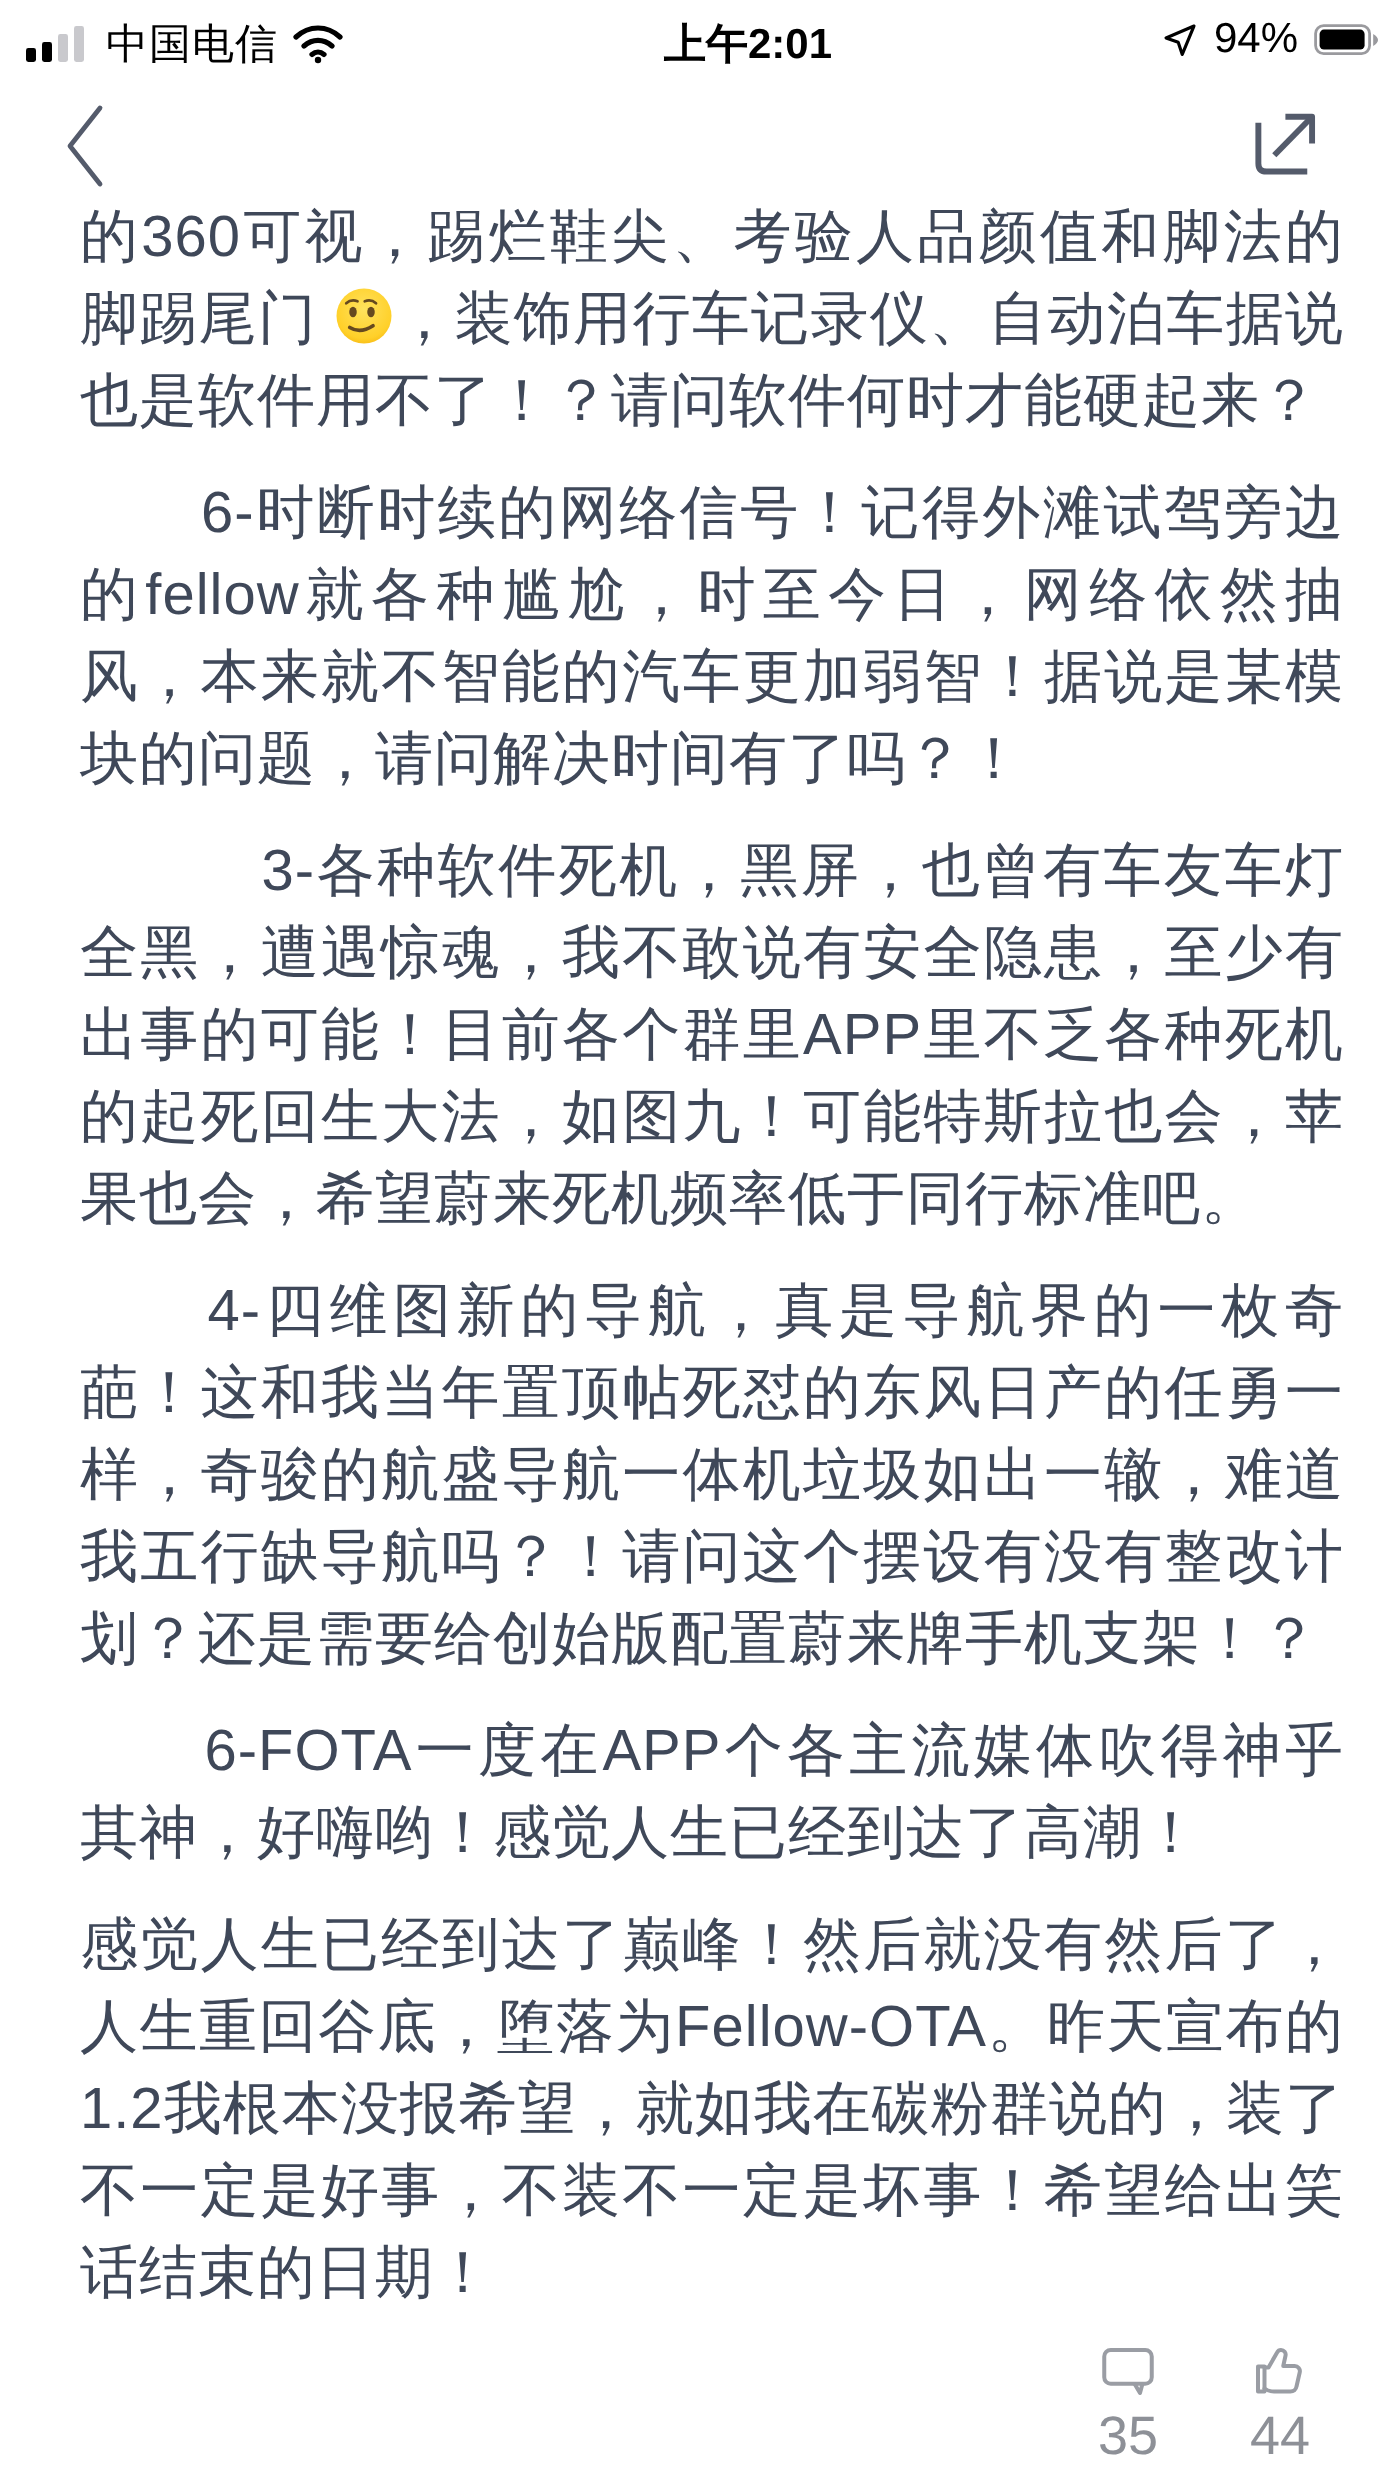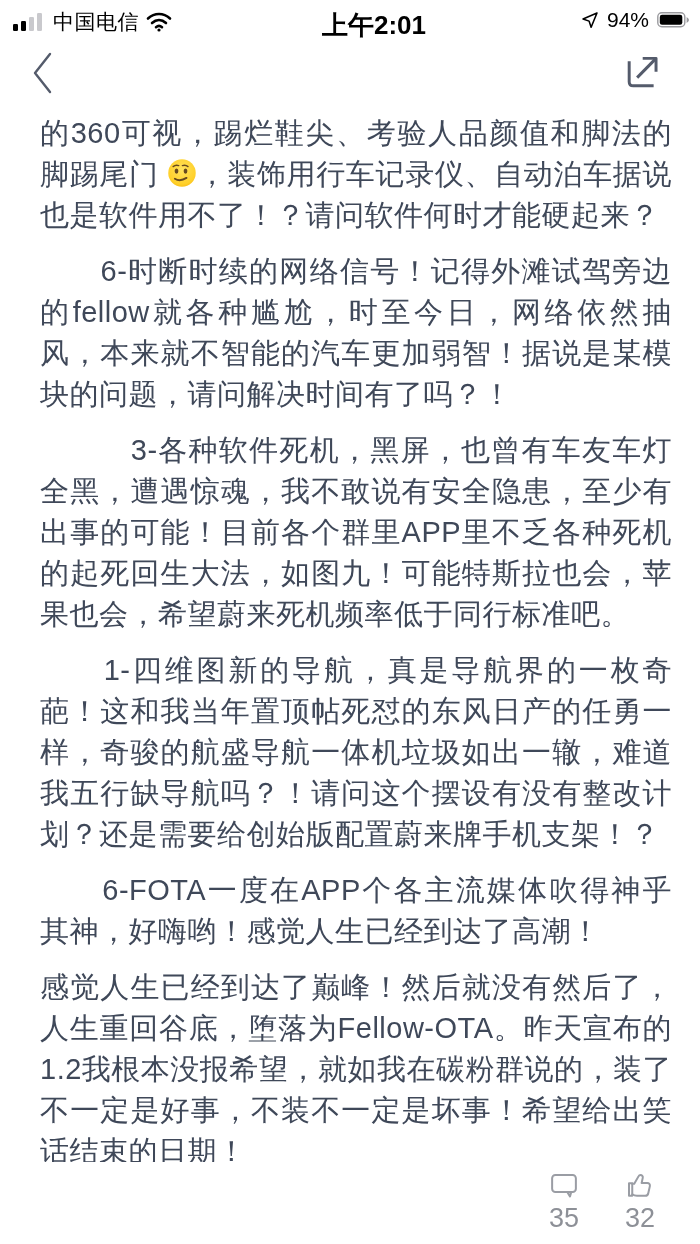--- a/index.html
+++ b/index.html
@@ -5,31 +5,31 @@
   * { margin:0; padding:0; box-sizing:border-box; }
   html,body { width:700px; height:1244px; background:#ffffff; overflow:hidden;
     font-family:"Liberation Sans","DejaVu Sans",sans-serif; }
   .phone { position:relative; width:700px; height:956px; background:#fff; }
 
   
   .status-bar { position:absolute; top:0; left:0; width:700px; height:44px; }
   .sb-left { position:absolute; left:12px; top:8px; display:flex; align-items:center; gap:7px; }
   .sb-carrier { font-size:21px; color:#000; letter-spacing:0.5px; }
   .sb-time { position:absolute; top:8px; left:0; width:700px; text-align:center;
-    font-size:26px; font-weight:700; color:#000;padding-left:48px; }
+    font-size:21px; font-weight:700; color:#000;padding-left:48px; }
   .sb-right { position:absolute; right:10px; top:8px; display:flex; align-items:center; gap:8px;text-align:center; }
   .sb-batt-pct { font-size:21px; color:#000; }
 
   
   .nav-bar { position:absolute; top:44px; left:0; width:700px; height:58px; background:#fff; }
   .back-btn { position:absolute; left:28px; top:6px; width:44px; height:48px; cursor:pointer; }
   .share-btn { position:absolute; right:34px; top:4px; width:52px; height:52px; cursor:pointer; }
 
   
-  .content { position:absolute; top:108px; left:0; width:700px; padding:5px 28px 0 40px; }
+  .content { position:absolute; top:94px; left:0; width:700px; padding:5px 28px 0 40px; }
   .content p { font-size:29px; line-height:41px; color:#3f4859; text-align:justify;
     text-justify:inter-ideograph; letter-spacing:0.5px; margin:0 0 15px 0;
     word-break:break-all; }
   .content p:last-child { margin-bottom:0; }
   .emoji { display:inline-block; width:30px; height:30px; vertical-align:-4px; }
 
   
   .bottom-bar { position:absolute; left:0; top:1162px; width:700px; height:82px; background:#fff; }
   .comment-input { position:absolute; left:40px; top:10px; width:477px; height:60px;
     background:#f5f5f7; border:none; border-radius:8px; padding:0 22px;
@@ -116,21 +116,21 @@
         </defs>
         <circle cx="12" cy="12" r="11" fill="url(#eg)"></circle>
         <ellipse cx="7.6" cy="10.4" rx="1.5" ry="2.1" fill="#66491f"></ellipse>
         <ellipse cx="14.8" cy="10.4" rx="1.5" ry="2.1" fill="#66491f"></ellipse>
         <path d="M4.9 6.9 Q6.8 5.2 9.4 6.1" fill="none" stroke="#66491f" stroke-width="1.1" stroke-linecap="round"></path>
         <path d="M12.3 6.1 Q14.9 5.2 16.8 6.9" fill="none" stroke="#66491f" stroke-width="1.1" stroke-linecap="round"></path>
         <path d="M6.3 16.6 Q10.5 19.2 15.6 15.9" fill="none" stroke="#66491f" stroke-width="1.5" stroke-linecap="round"></path>
       </svg></span><span>，装饰用行车记录仪、自动泊车据说也是软件用不了！？请问软件何时才能硬起来？</span></p>
     <p>　　6-时断时续的网络信号！记得外滩试驾旁边的fellow就各种尴尬，时至今日，网络依然抽风，本来就不智能的汽车更加弱智！据说是某模块的问题，请问解决时间有了吗？！</p>
     <p>　　　3-各种软件死机，黑屏，也曾有车友车灯全黑，遭遇惊魂，我不敢说有安全隐患，至少有出事的可能！目前各个群里APP里不乏各种死机的起死回生大法，如图九！可能特斯拉也会，苹果也会，希望蔚来死机频率低于同行标准吧。</p>
-    <p>　　1-四维图新的导航，真是导航界的一枚奇葩！这和我当年置顶帖死怼的东风日产的任勇一样，奇骏的航盛导航一体机垃圾如出一辙，难道我五行缺导航吗？！请问这个摆设有没有整改计划？还是需要给创始版配置蔚来牌手机支架！？</p>
+    <p>　　4-四维图新的导航，真是导航界的一枚奇葩！这和我当年置顶帖死怼的东风日产的任勇一样，奇骏的航盛导航一体机垃圾如出一辙，难道我五行缺导航吗？！请问这个摆设有没有整改计划？还是需要给创始版配置蔚来牌手机支架！？</p>
     <p>　　6-FOTA一度在APP个各主流媒体吹得神乎其神，好嗨哟！感觉人生已经到达了高潮！</p>
     <p>感觉人生已经到达了巅峰！然后就没有然后了，人生重回谷底，堕落为Fellow-OTA。昨天宣布的1.2我根本没报希望，就如我在碳粉群说的，装了不一定是好事，不装不一定是坏事！希望给出笑话结束的日期！</p>
   </div>
 
   <div class="bottom-bar">
     <div class="action-col col-comment">
       <span>
         <svg width="30" height="30" viewBox="0 0 24 24" fill="none" stroke="#9a9da4" stroke-width="1.6" stroke-linejoin="round">
           <rect x="2.5" y="4" width="19" height="13.5" rx="2.6"></rect>
           <path d="M14.6 17.5 L16.8 21.2 L17.8 17.5"></path>
@@ -138,17 +138,17 @@
       </span>
       <span class="action-count">35</span>
     </div>
     <div class="action-col col-like">
       <span>
         <svg width="30" height="30" viewBox="0 0 24 24" fill="none" stroke="#9a9da4" stroke-width="1.6" stroke-linejoin="round" stroke-linecap="round">
           <path d="M3.2 10.6 L5.8 10.6 L5.8 20.6 L3.2 20.6 Z"></path>
           <path d="M5.8 19.4 C7 20.3 8 20.6 9.6 20.6 L16.2 20.6 C17.4 20.6 18.4 19.8 18.6 18.6 L19.9 12.9 C20.2 11.6 19.2 10.4 17.9 10.4 L13.3 10.4 L14.2 6.3 C14.5 5.1 13.6 4 12.4 4 C11.8 4 11.2 4.3 10.9 4.9 L7.4 11 L5.8 11"></path>
         </svg>
       </span>
-      <span class="action-count">32</span>
+      <span class="action-count">44</span>
     </div>
   </div>
 
 </div>
 
 </body></html>

